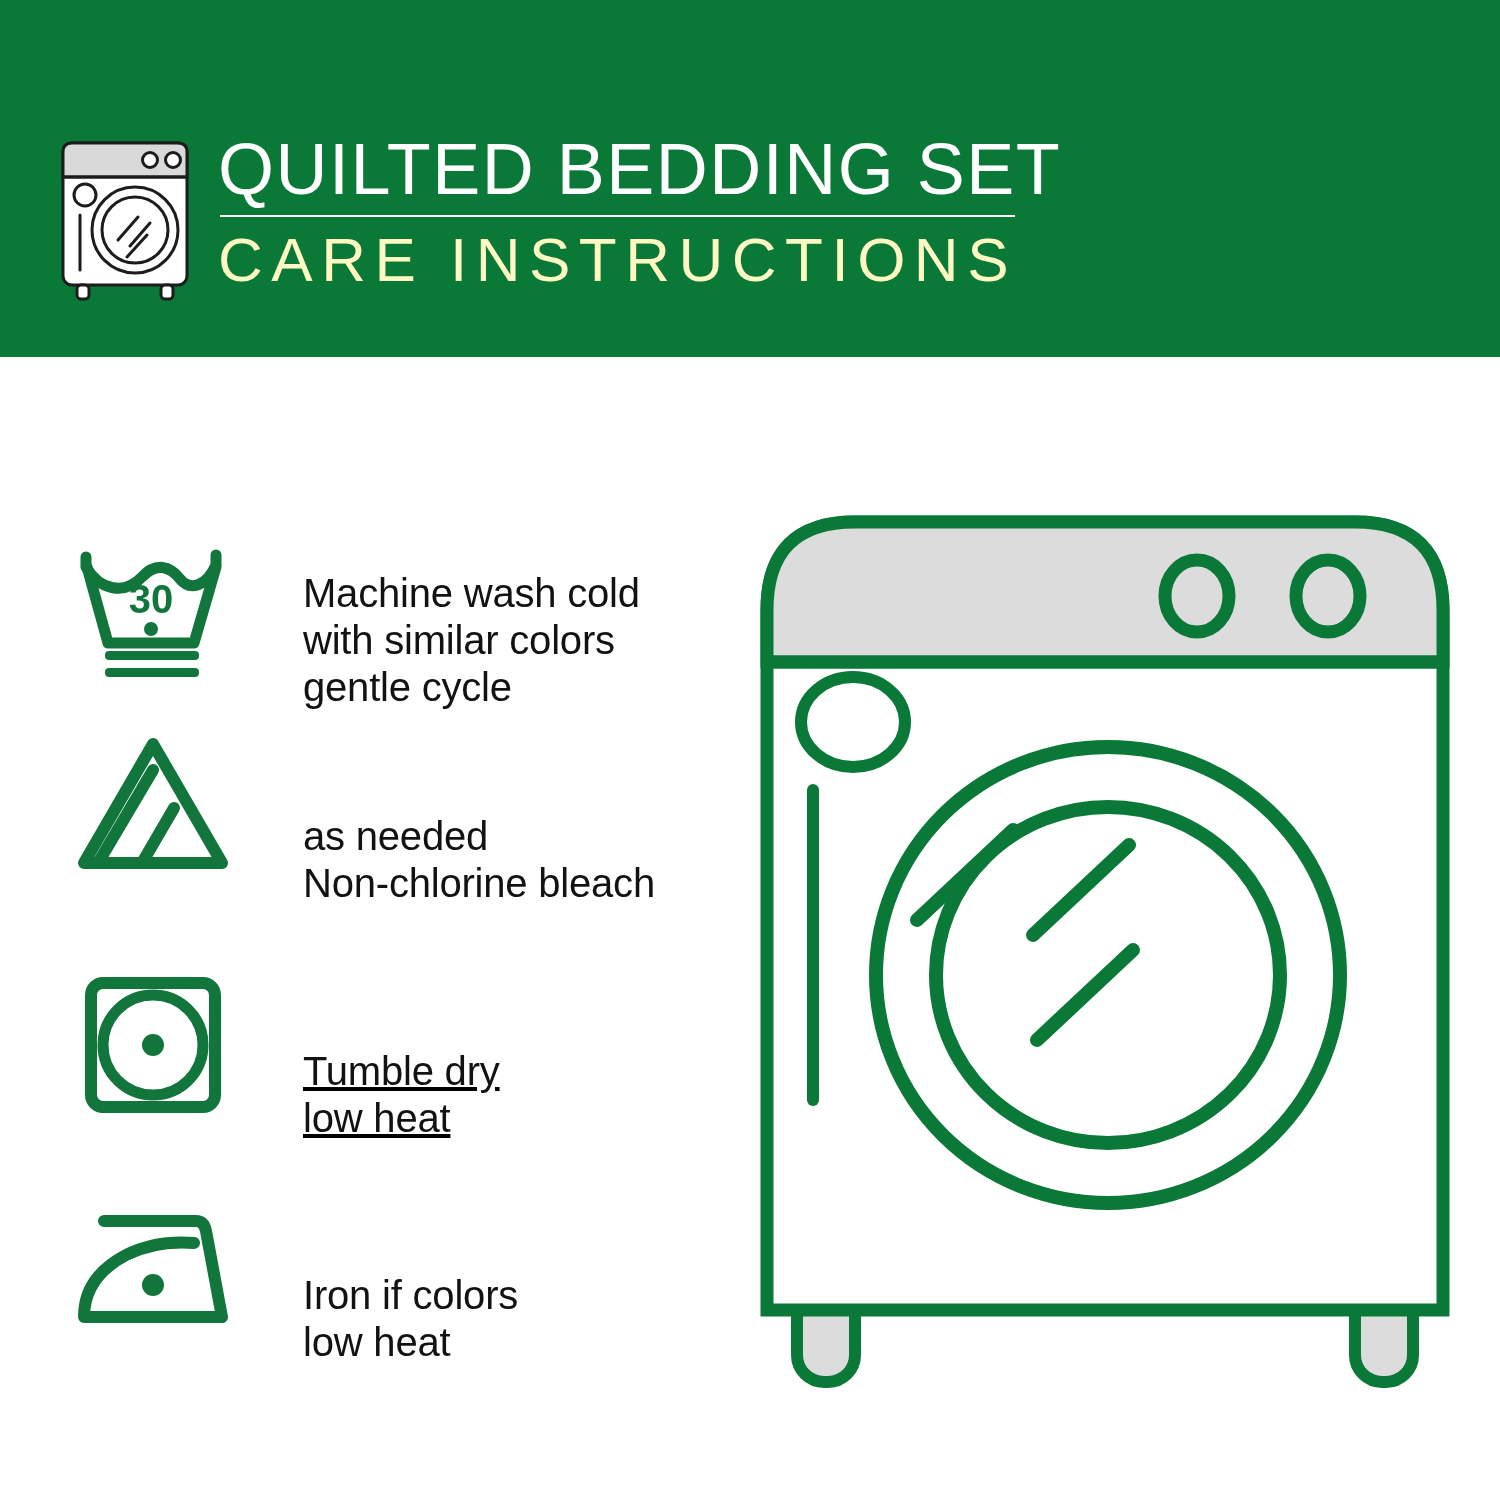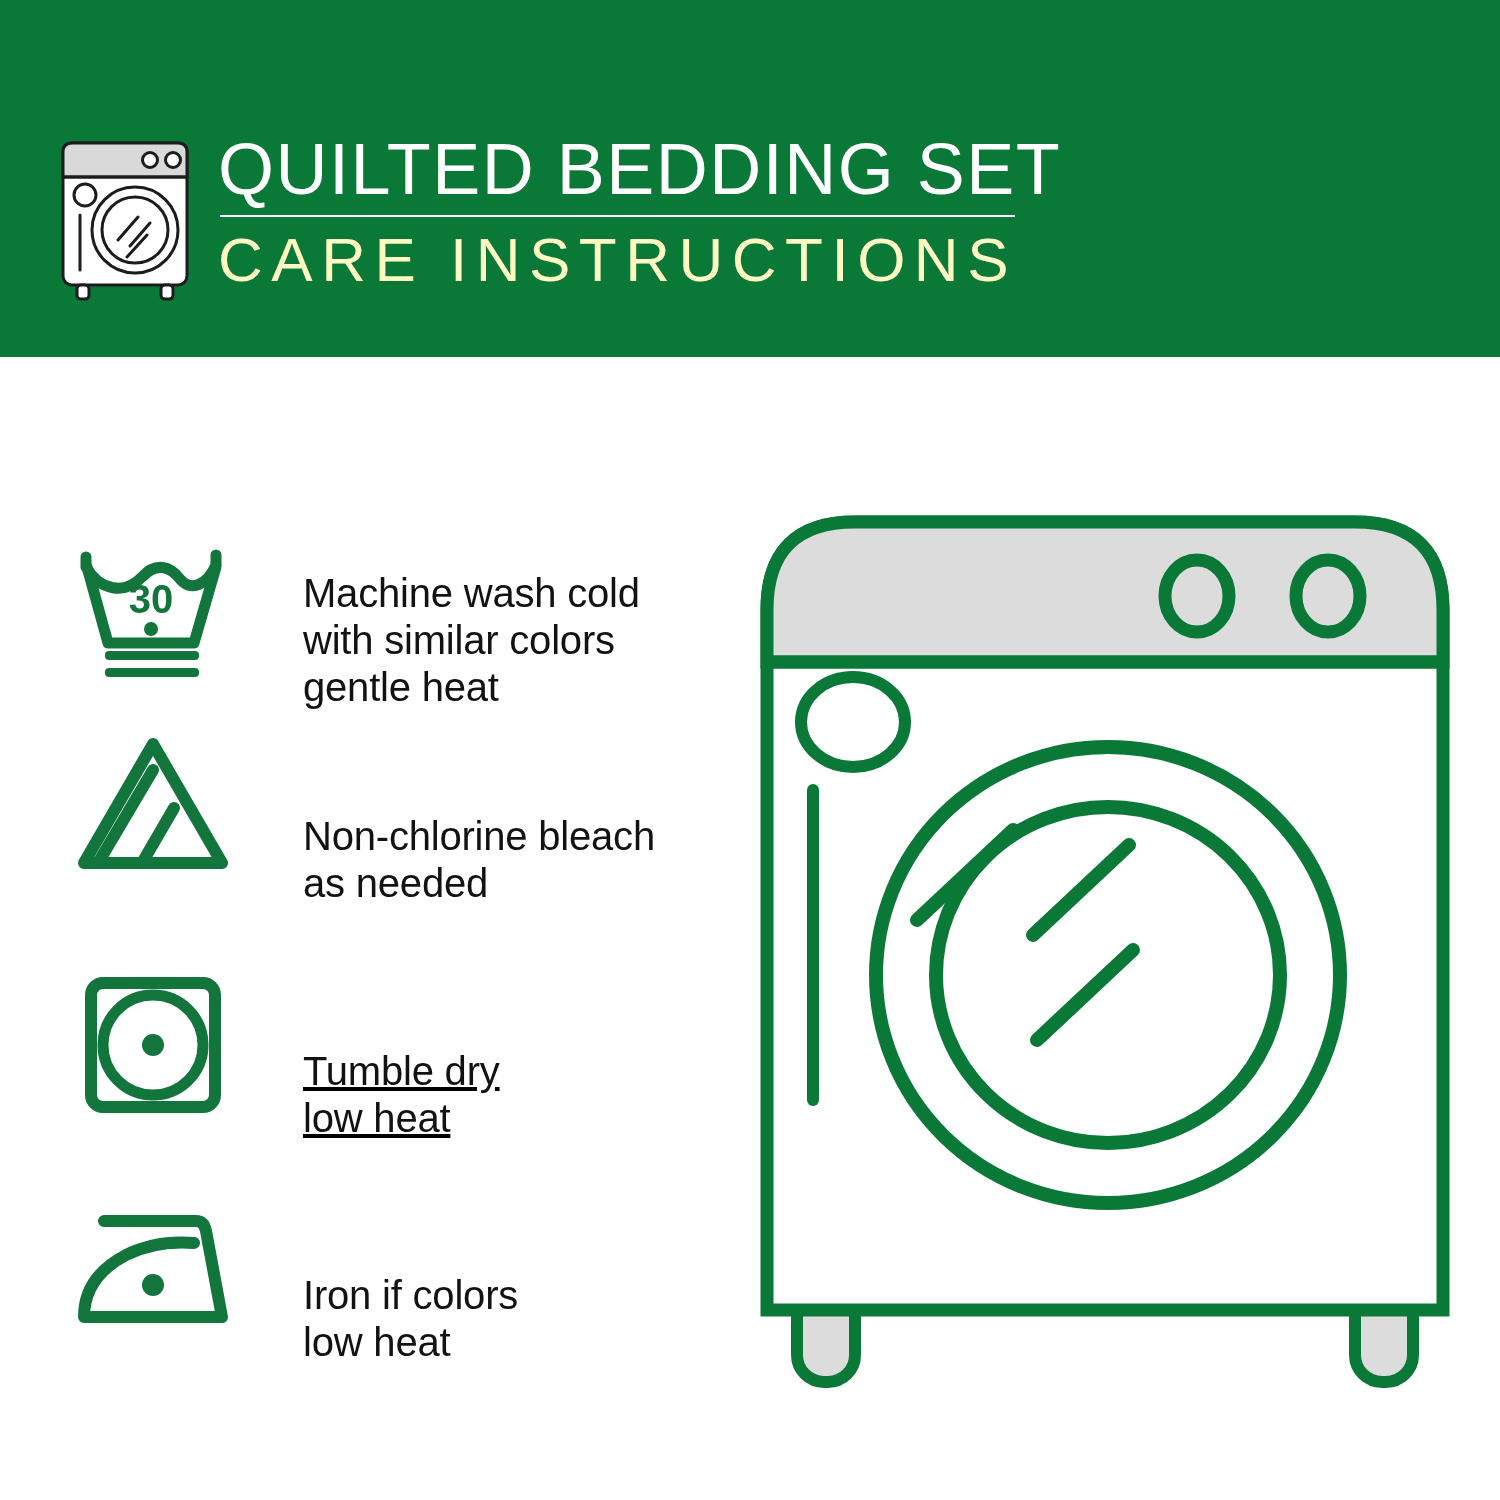--- a/index.html
+++ b/index.html
@@ -181,37 +181,37 @@
           </g>
           <text x="81" y="74" text-anchor="middle" font-family="Liberation Sans, sans-serif" font-size="40" font-weight="700" fill="#11753c">30</text>
           <circle cx="81" cy="90" r="7" fill="#11753c"></circle>
           <rect x="35" y="112" width="94" height="9" rx="4" fill="#11753c"></rect>
           <rect x="35" y="129" width="94" height="9" rx="4" fill="#11753c"></rect>
         </svg>
       </div>
       <div class="care-text">
         <span class="ln">Machine wash cold</span>
         <span class="ln">with similar colors</span>
-        <span class="ln">gentle heat</span>
+        <span class="ln">gentle cycle</span>
       </div>
     </div>
 
     <div class="care-row r1">
       <div class="care-symbol">
         <svg viewBox="0 0 175 150" width="175" height="150" aria-hidden="true">
           <g fill="none" stroke="#11753c" stroke-width="12" stroke-linecap="round" stroke-linejoin="round">
             <path d="M83 14 L152 133 L14 133 Z"></path>
             <line x1="83" y1="40" x2="28" y2="133"></line>
             <line x1="104" y1="78" x2="72" y2="133"></line>
           </g>
         </svg>
       </div>
       <div class="care-text">
+        <span class="ln">as needed</span>
         <span class="ln">Non-chlorine bleach</span>
-        <span class="ln">as needed</span>
       </div>
     </div>
 
     <div class="care-row r2">
       <div class="care-symbol">
         <svg viewBox="0 0 175 150" width="175" height="150" aria-hidden="true">
           <rect x="21" y="14" width="124" height="124" rx="12" fill="none" stroke="#11753c" stroke-width="12"></rect>
           <circle cx="83" cy="76" r="50" fill="none" stroke="#11753c" stroke-width="11"></circle>
           <circle cx="83" cy="76" r="11" fill="#11753c"></circle>
         </svg>

